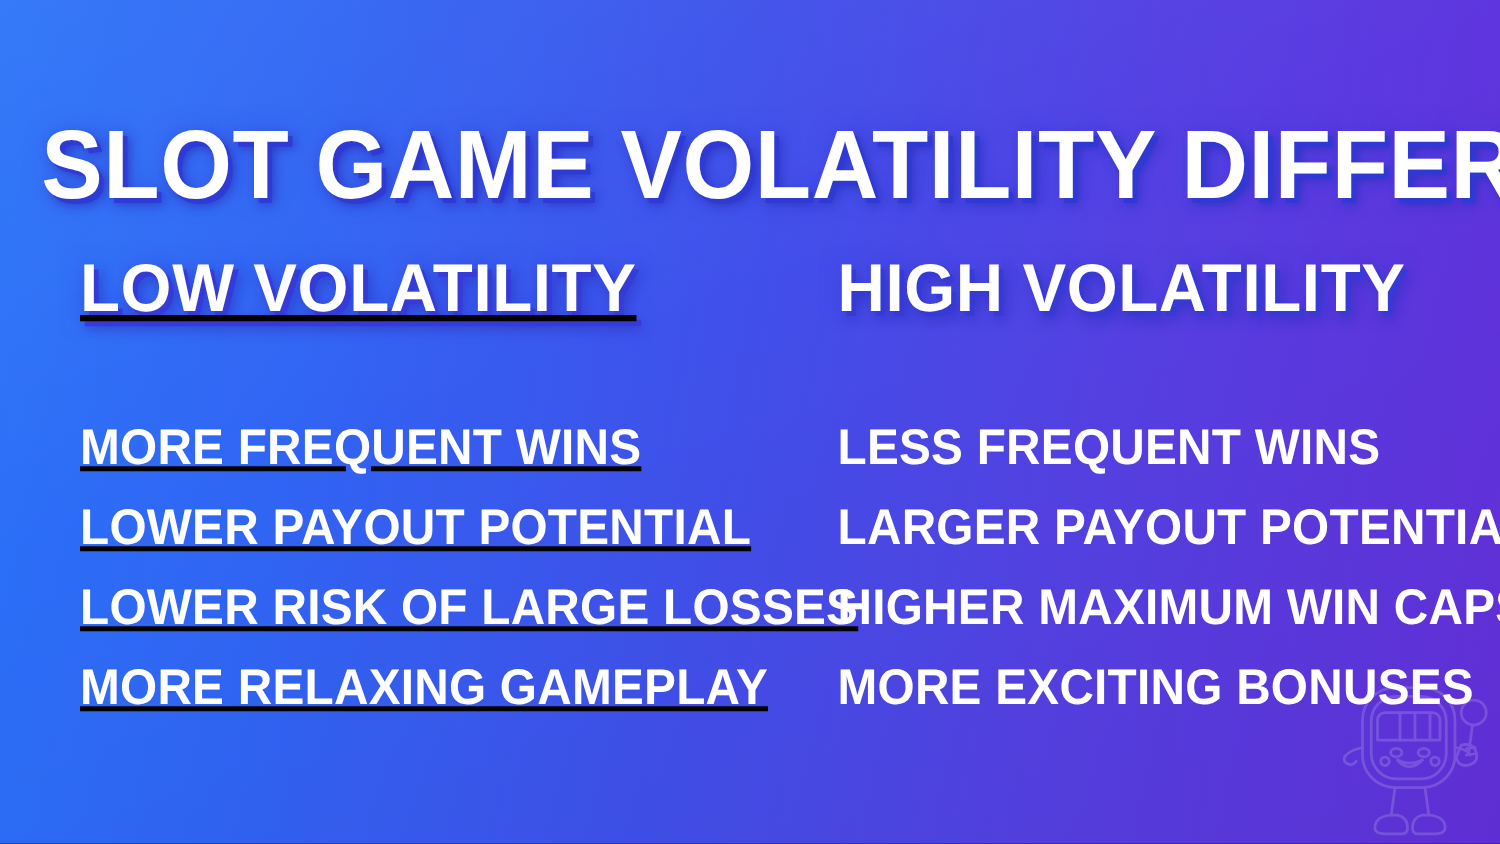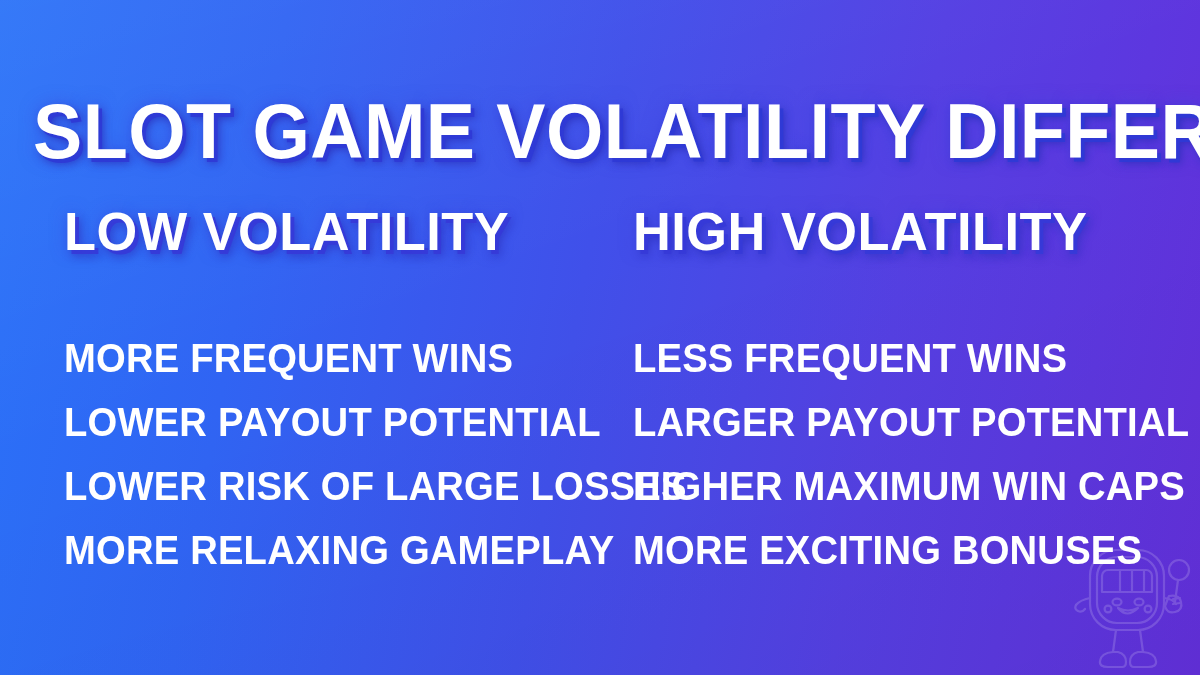--- a/index.html
+++ b/index.html
@@ -62,22 +62,22 @@
        4px 4px 0 rgba(47,57,214,0.92),
        5px 5px 9px rgba(40,44,180,0.75),
        0 0 18px rgba(60,70,220,0.55);
   }
 
   
   .col {
     position: absolute;
     top: 200px;
   }
-  .col-left  { left: 64px;  width: 560px; }
-  .col-right { left: 633px; width: 520px; }
+  .col-left  { left: 64px;  width: 560px; text-decoration: underline; }
+  .col-right { left: 670px; width: 520px; }
 
   .col-heading {
     color: #ffffff;
     font-family: "Liberation Sans Narrow", "Liberation Sans", sans-serif;
     font-weight: 700;
     font-size: 54px;
     line-height: 62px;
     letter-spacing: 0.5px;
     white-space: nowrap;
     margin: 0;

